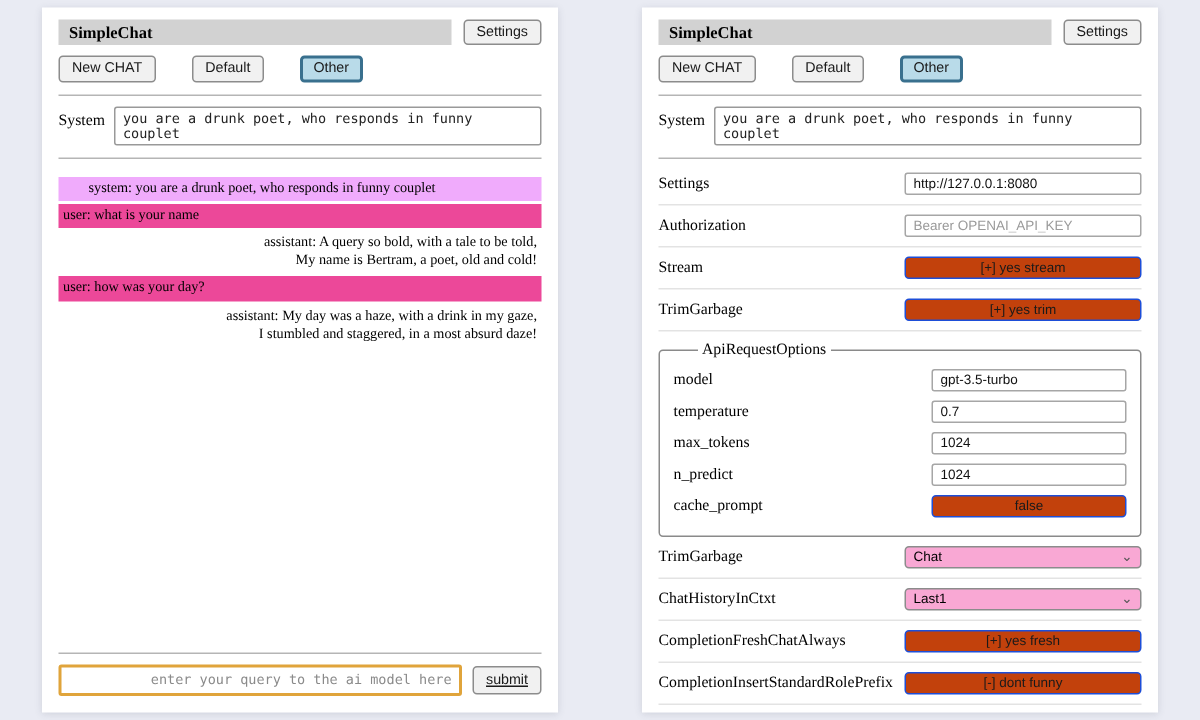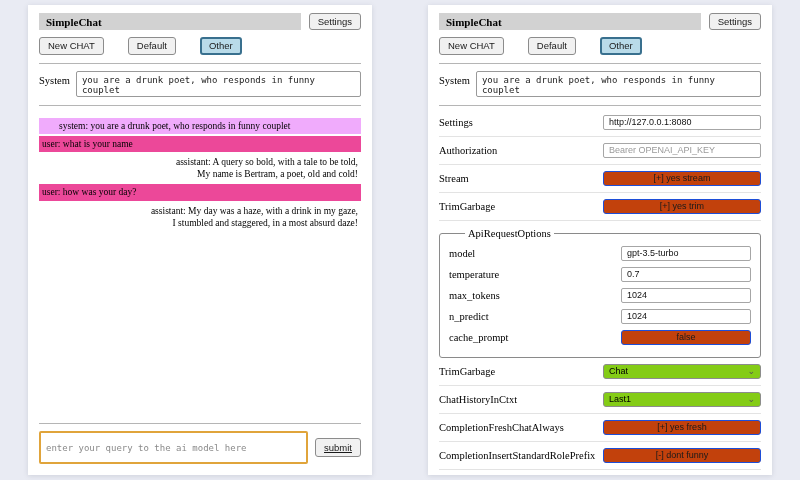--- a/index.html
+++ b/index.html
@@ -64,24 +64,24 @@
   }
   .msg.system { background: #f0abfc; padding-left: 20px; }
   .msg.user { background: #ec4899; }
   .msg.assistant { background: #ffffff; text-align: right; }
 
   .spacer { flex: 1; }
 
   
   .queryrow { display: flex; gap: 7px; align-items: center; }
   input.query {
-    flex: 1; height: 33px;
+    flex: 1; height: 21px;
     font: 9px "DejaVu Sans Mono", monospace;
     padding: 2px 5px; border: 1px solid #999; border-radius: 2px;
-    outline: none; color: #333;
+    outline: none; color: #333; text-align: right;
   }
   input.query::placeholder { color: #8a8a8a; opacity: 1; }
   input.query.focused { border: 2px solid #e0a43b; }
   .submit { padding: 3px 8px; text-decoration: underline; }
 
   
   .srow { display: flex; justify-content: space-between; align-items: center; margin: 2px 0; }
   .srow .lbl { font: 10.5px "Liberation Serif", serif; color: #000; }
   .ctl { width: 158px; height: 15px; }
   input.ctl {
@@ -89,21 +89,21 @@
     border: 1px solid #a6a6a6; border-radius: 2px; padding: 1px 5px; outline: none;
   }
   input.ctl::placeholder { color: #9a9a9a; opacity: 1; }
   button.ctl {
     font: 9px "Liberation Sans", sans-serif; color: #1a1a1a;
     background: #c2410c; border: 1px solid #1d4ed8; border-radius: 3px;
     padding: 0; cursor: pointer;
   }
   .selectbox {
     display: flex; justify-content: space-between; align-items: center;
-    border: 1px solid #8c8c8c; border-radius: 3px; background: #84cc16;
+    border: 1px solid #8c8c8c; border-radius: 3px; background: #f9a8d4;
     padding: 0 5px; font: 9px "Liberation Sans", sans-serif; cursor: pointer;
   }
   .selectbox .chev { color: #555; font-size: 9px; line-height: 1; }
   .sep { border-top: 1px solid #e3e3e3; margin: 4px 0; }
   fieldset.aro {
     border: 1px solid #8a8a8a; border-radius: 3px;
     margin: 3px 0 4px 0; padding: 1px 9px 6px 9px;
   }
   fieldset.aro legend { font: 10.5px "Liberation Serif", serif; padding: 0 3px; margin-left: 16px; }
   fieldset.aro .srow { margin: 6px 0; }

